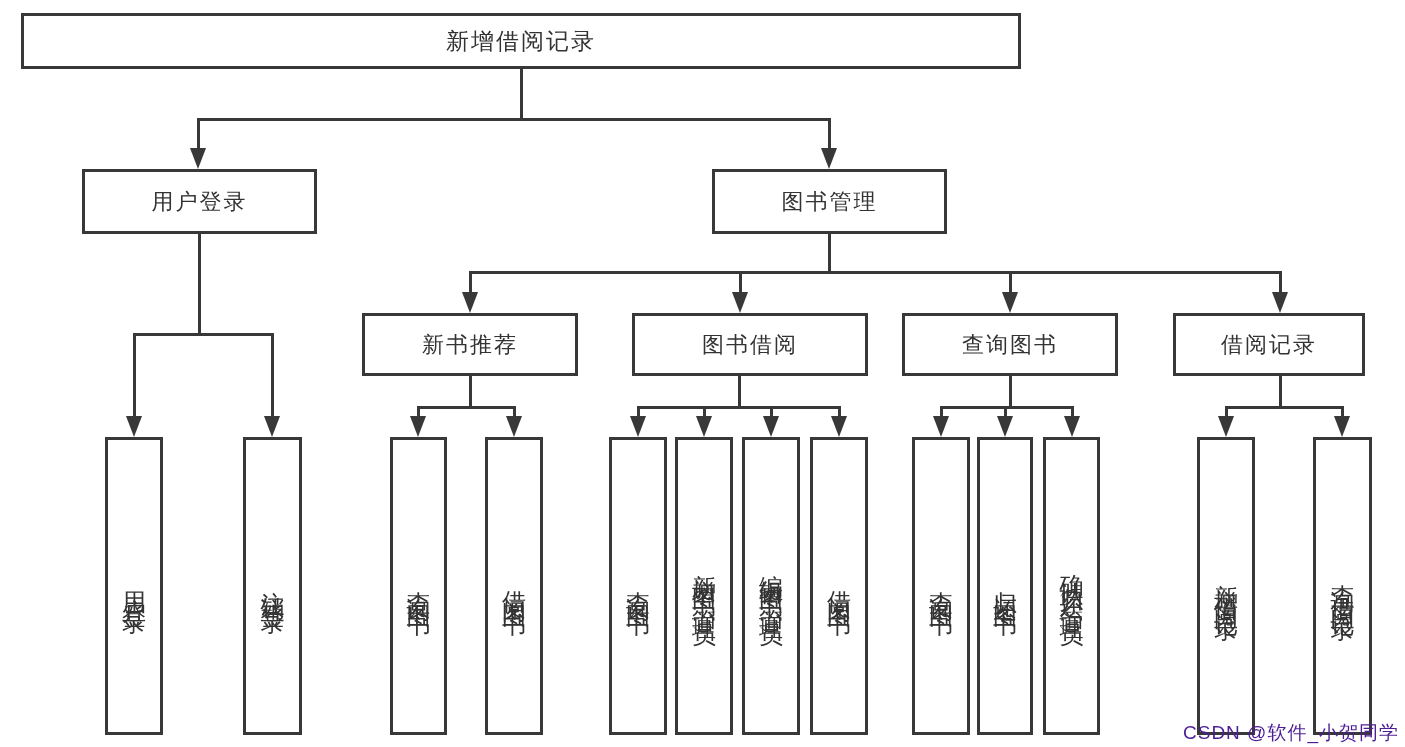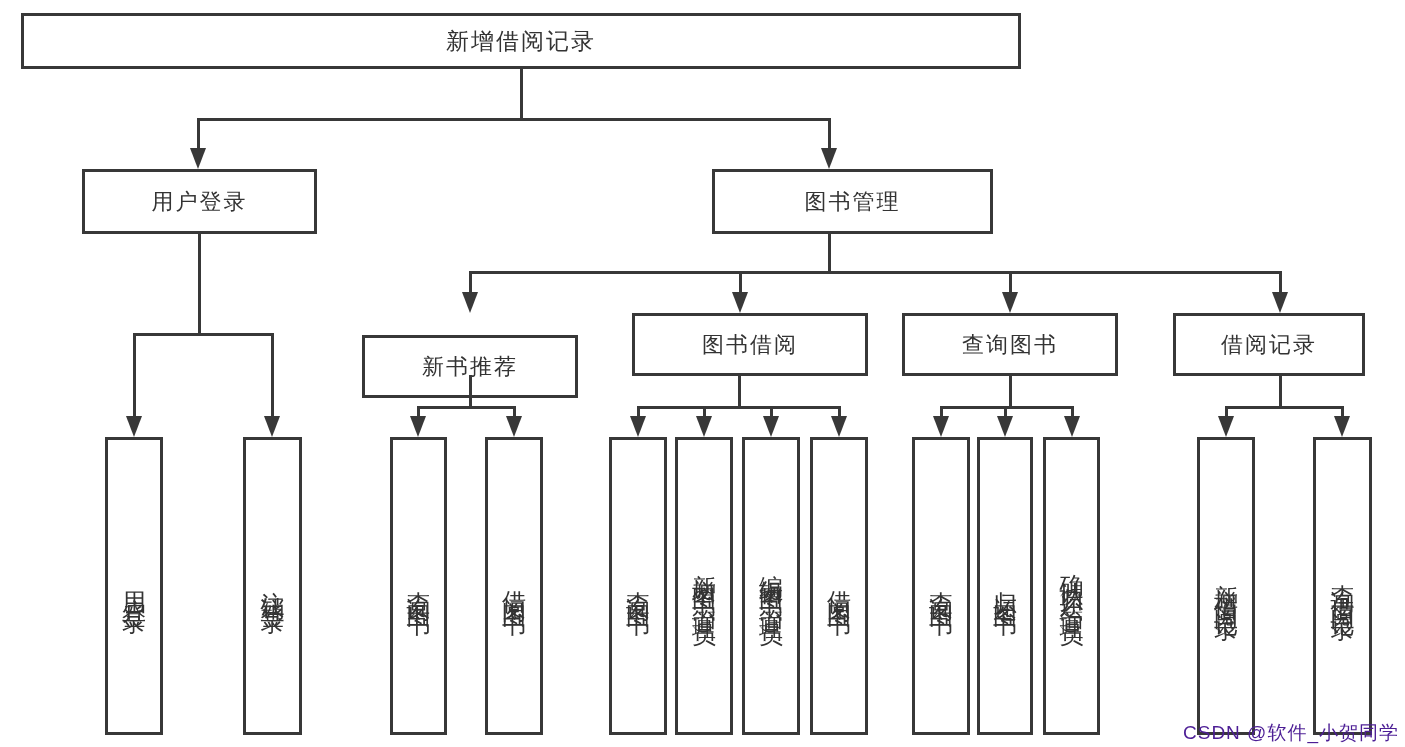--- a/index.html
+++ b/index.html
@@ -39,21 +39,21 @@
   <div class="ln" style="left:519.5px;top:68px;width:3px;height:52px;"></div>
   <div class="ln" style="left:196.5px;top:118px;width:634px;height:3px;"></div>
   <div class="ln" style="left:196.5px;top:118px;width:3px;height:32px;"></div>
   <div class="ah" style="left:190px;top:148px;"></div>
   <div class="ln" style="left:827.5px;top:118px;width:3px;height:32px;"></div>
   <div class="ah" style="left:821px;top:148px;"></div>
 
   <div class="box h" style="left:82px;top:169px;width:235px;height:65px;">
     <span>用户登录</span>
   </div>
-  <div class="box h" style="left:712px;top:169px;width:281px;height:65px;">
+  <div class="box h" style="left:712px;top:169px;width:235px;height:65px;">
     <span>图书管理</span>
   </div>
 
   <div class="ln" style="left:198px;top:233px;width:3px;height:103px;"></div>
   <div class="ln" style="left:132.5px;top:333px;width:141px;height:3px;"></div>
   <div class="ln" style="left:132.5px;top:333px;width:3px;height:84px;"></div>
   <div class="ah" style="left:126px;top:416px;"></div>
   <div class="ln" style="left:270.5px;top:333px;width:3px;height:84px;"></div>
   <div class="ah" style="left:264px;top:416px;"></div>
 
@@ -61,21 +61,21 @@
   <div class="ln" style="left:468.5px;top:271px;width:813px;height:3px;"></div>
   <div class="ln" style="left:468.5px;top:271px;width:3px;height:23px;"></div>
   <div class="ah" style="left:462px;top:292px;"></div>
   <div class="ln" style="left:738.5px;top:271px;width:3px;height:23px;"></div>
   <div class="ah" style="left:732px;top:292px;"></div>
   <div class="ln" style="left:1008.5px;top:271px;width:3px;height:23px;"></div>
   <div class="ah" style="left:1002px;top:292px;"></div>
   <div class="ln" style="left:1278.5px;top:271px;width:3px;height:23px;"></div>
   <div class="ah" style="left:1272px;top:292px;"></div>
 
-  <div class="box h" style="left:362px;top:313px;width:216px;height:63px;margin-top:22px;">
+  <div class="box h" style="left:362px;top:313px;width:216px;height:63px;">
     <span>新书推荐</span>
   </div>
   <div class="box h" style="left:632px;top:313px;width:236px;height:63px;">
     <span>图书借阅</span>
   </div>
   <div class="box h" style="left:902px;top:313px;width:216px;height:63px;">
     <span>查询图书</span>
   </div>
   <div class="box h" style="left:1173px;top:313px;width:192px;height:63px;">
     <span>借阅记录</span>

